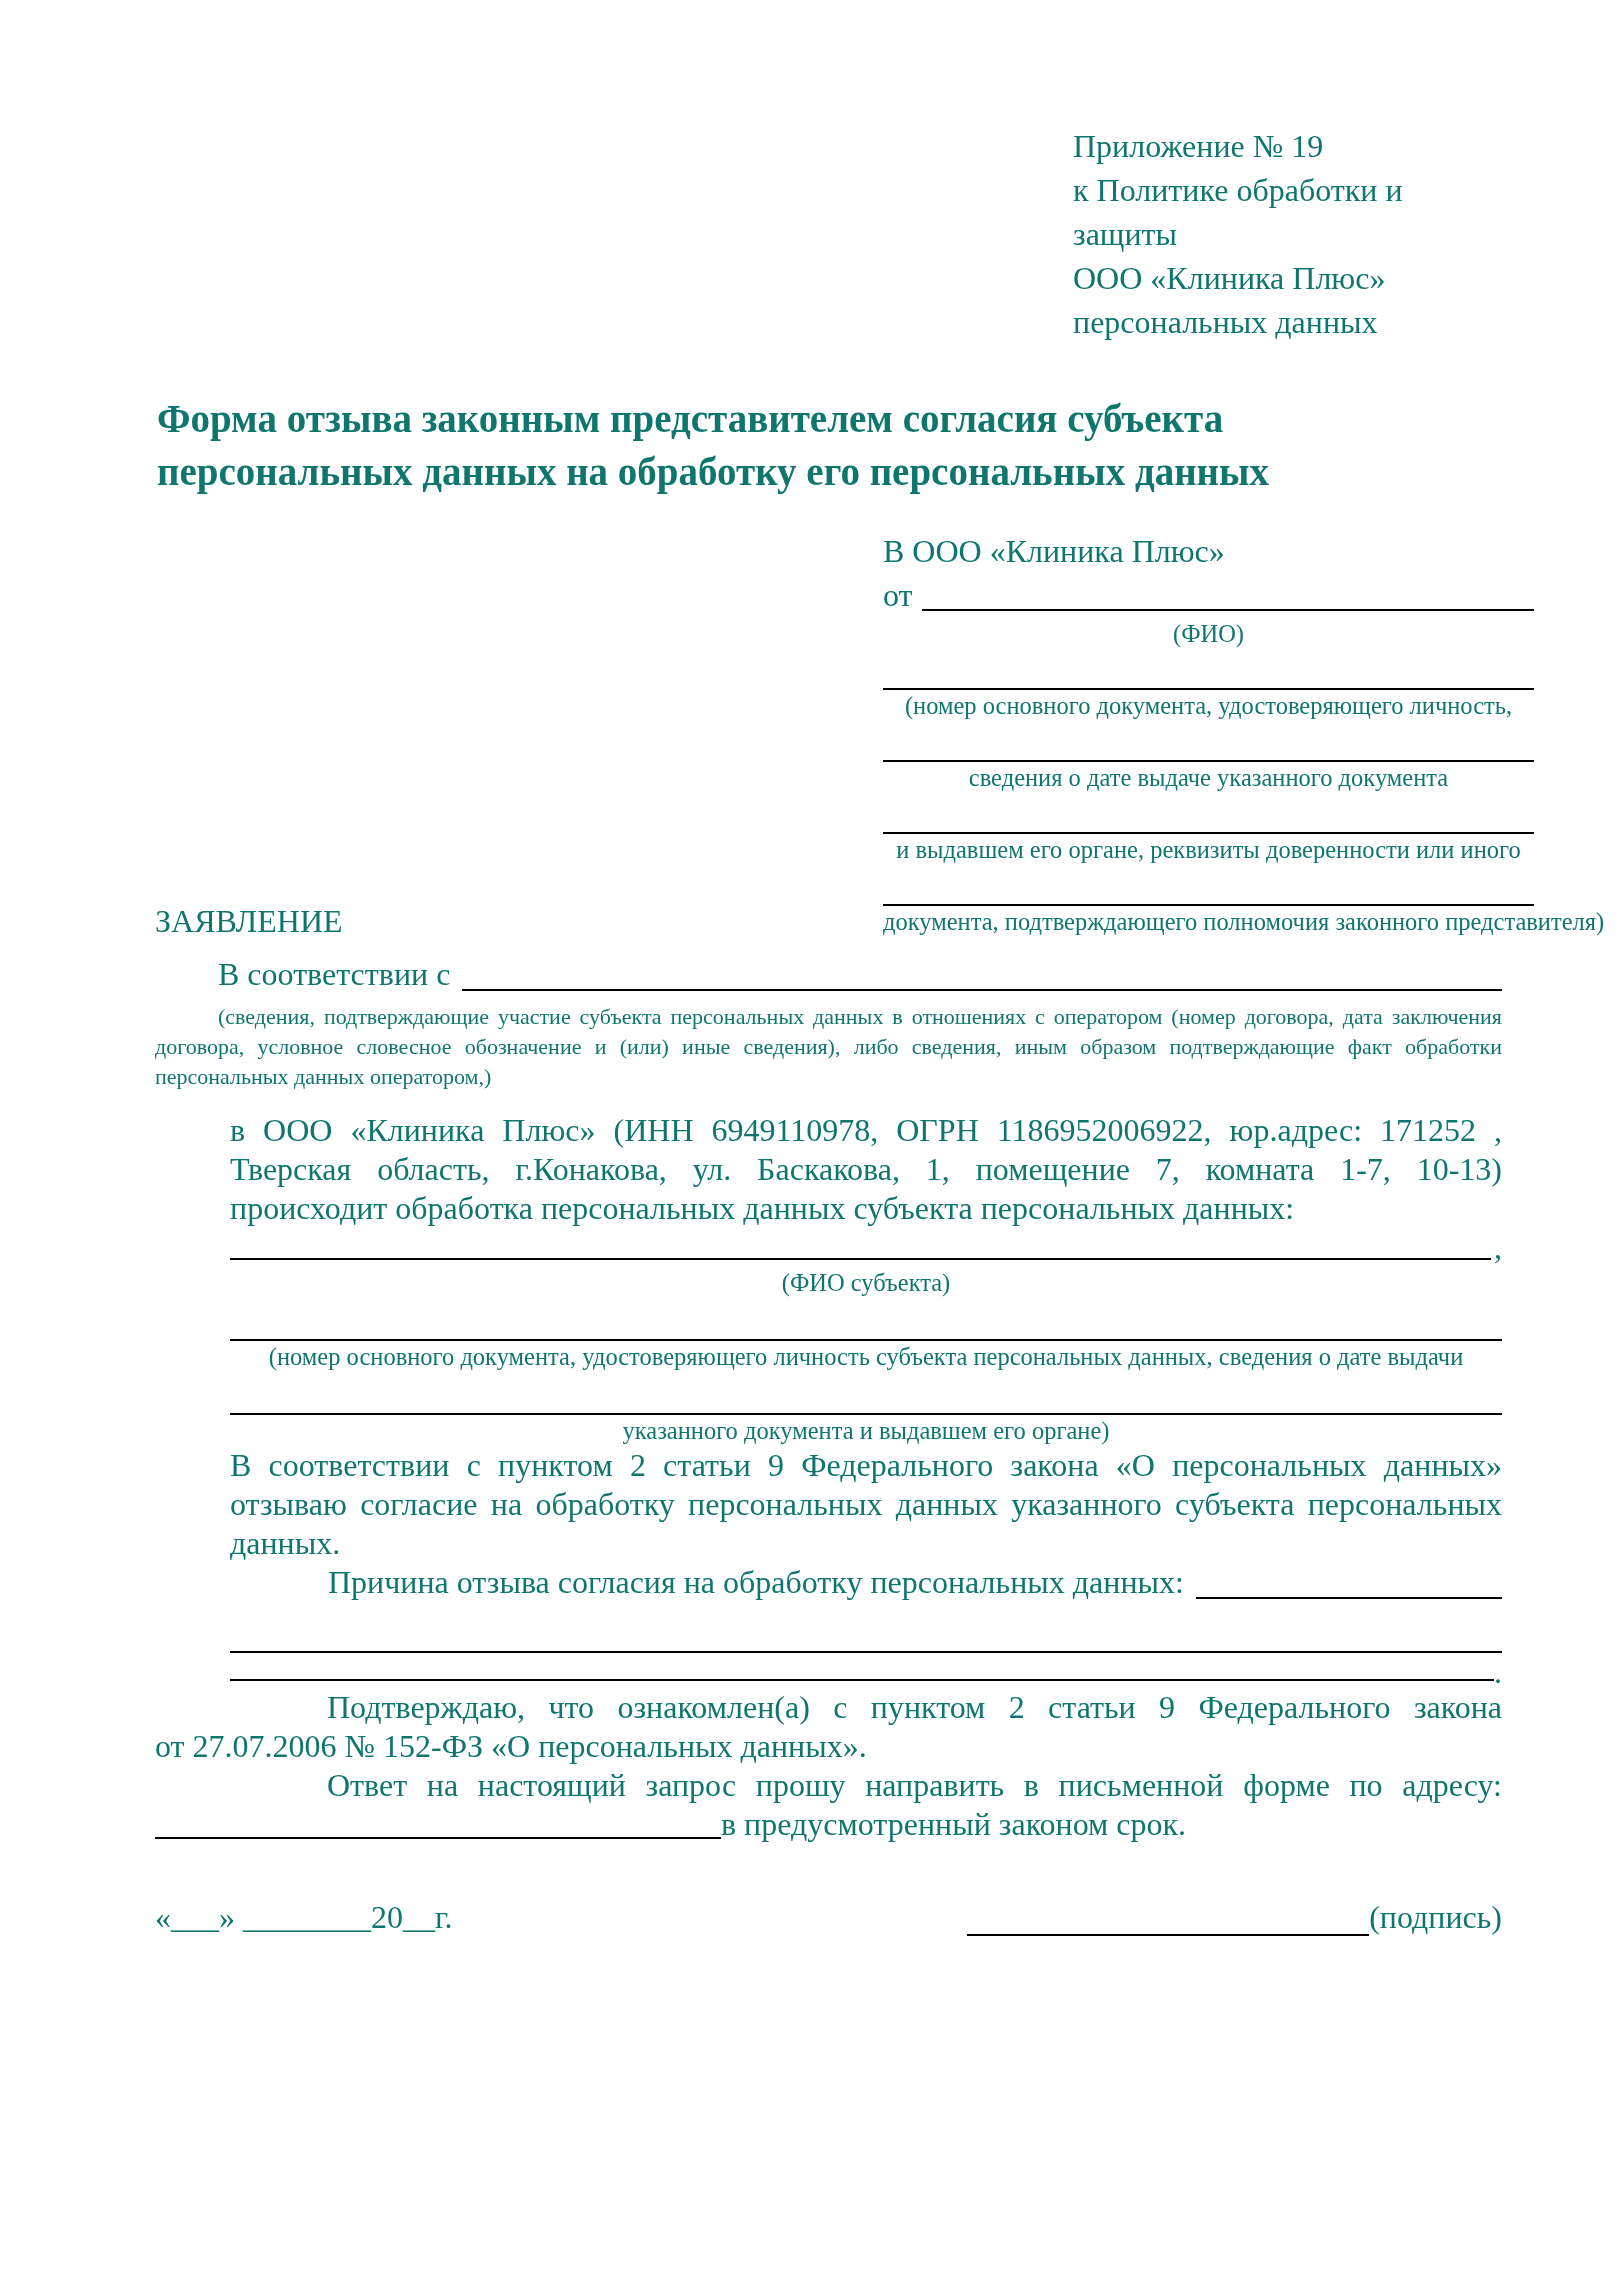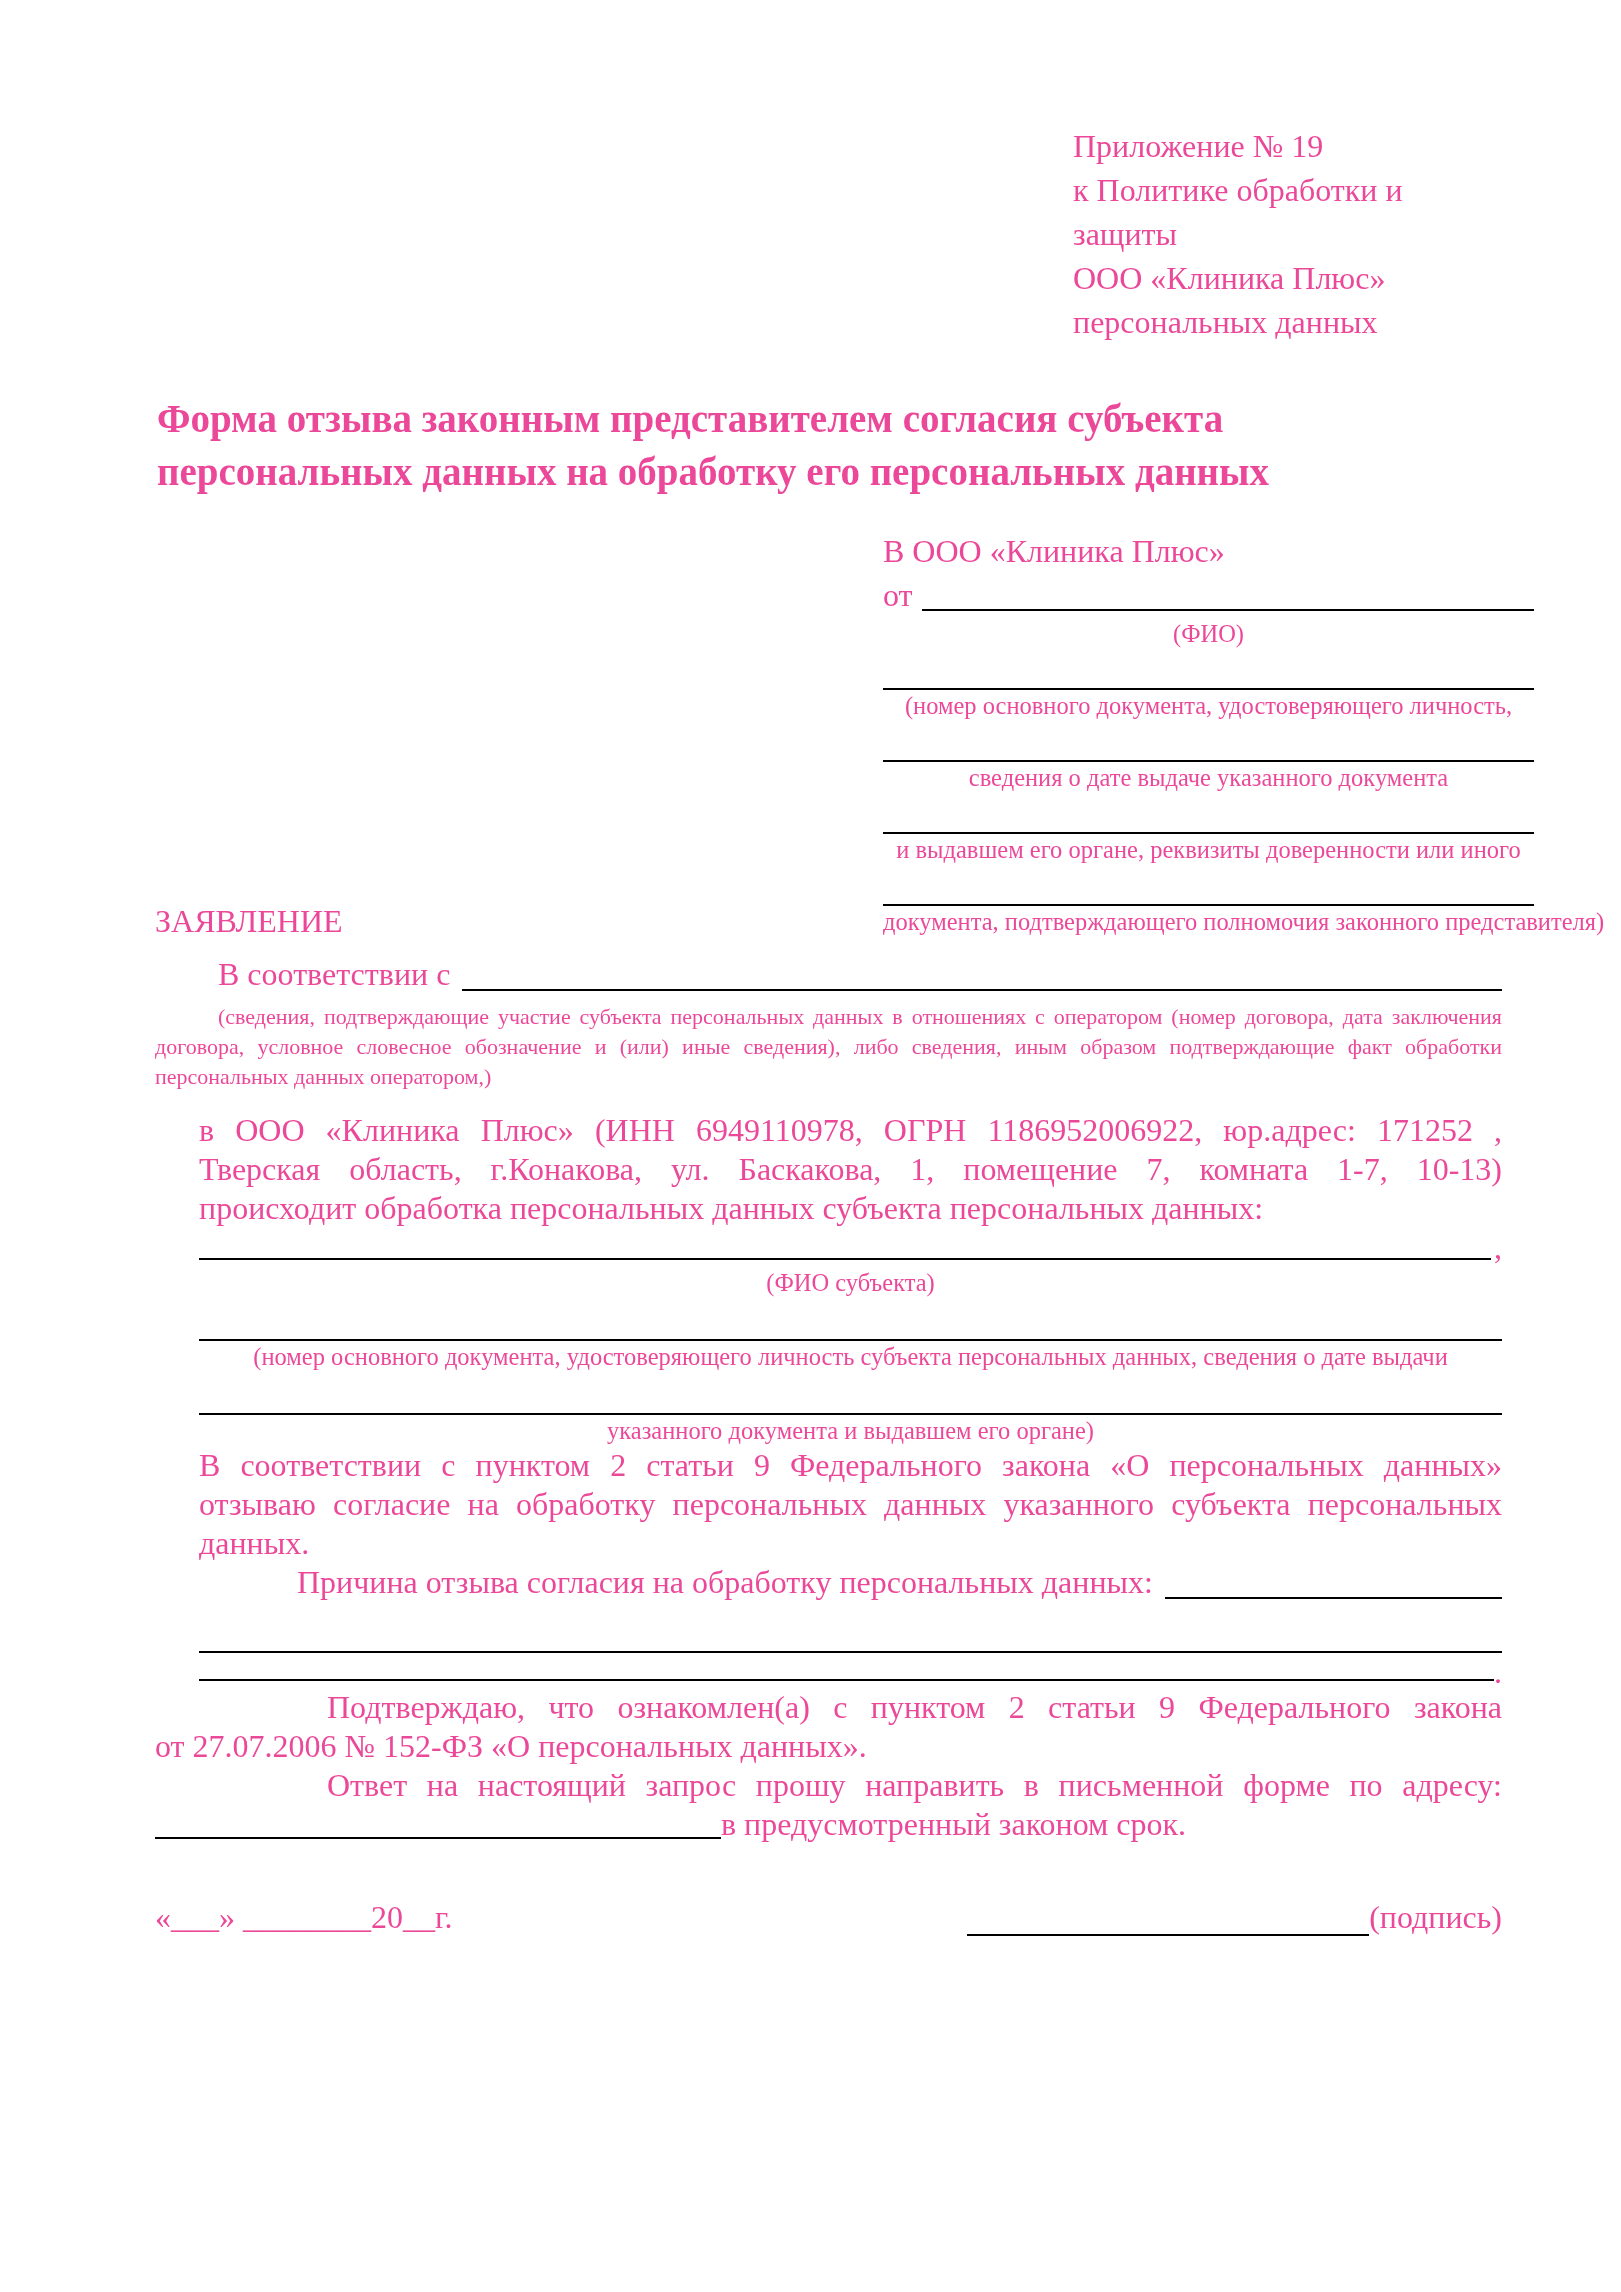--- a/index.html
+++ b/index.html
@@ -1,21 +1,21 @@
 <!DOCTYPE html>
 <html lang="ru"><head>
 <meta charset="utf-8">
 <style>
   html,body{margin:0;padding:0;background:#ffffff;}
   .page{
     position:relative;
     width:1621px;height:1990px;
     background:#ffffff;
     font-family:"Liberation Serif","DejaVu Serif",serif;
-    color:#ec4899;
+    color:#0f766e;
     overflow:hidden;
   }
   
   .hdr{
     position:absolute;left:1073px;top:124px;width:441px;
     font-size:32px;line-height:44px;
   }
   
   .title{
     position:absolute;left:157px;top:392px;width:1345px;
@@ -37,21 +37,21 @@
     position:absolute;left:155px;top:902px;width:1347px;
     font-size:32px;line-height:39px;
   }
   .zayav{text-align:left;height:43px;margin-bottom:9.8px;}
   .leadin{height:43px;margin-bottom:3.9px;padding-left:63px;}
   .leadin .lbl{margin-right:11.8px;}
   .note{
     font-size:22px;line-height:30px;height:109px;
     text-align:justify;text-indent:63px;
   }
-  .ind{margin-left:44px;}
+  .ind{margin-left:75px;}
   .jl{text-align:justify;text-align-last:justify;height:39px;overflow:hidden;}
   .ll{text-align:left;height:39px;}
   .comma-row{height:39px;}
   .comma-row .tail{flex:0 0 auto;padding-left:2.9px;}
   .hrline{height:41px;border-bottom:2.9px solid #000;}
   .prichina{height:43px;padding-left:98px;}
   .prichina .lbl{margin-right:11.8px;white-space:nowrap;}
   .uline1{height:45px;border-bottom:2.9px solid #000;}
   .uline2{height:35px;}
   .fl1{padding-left:172px;}

